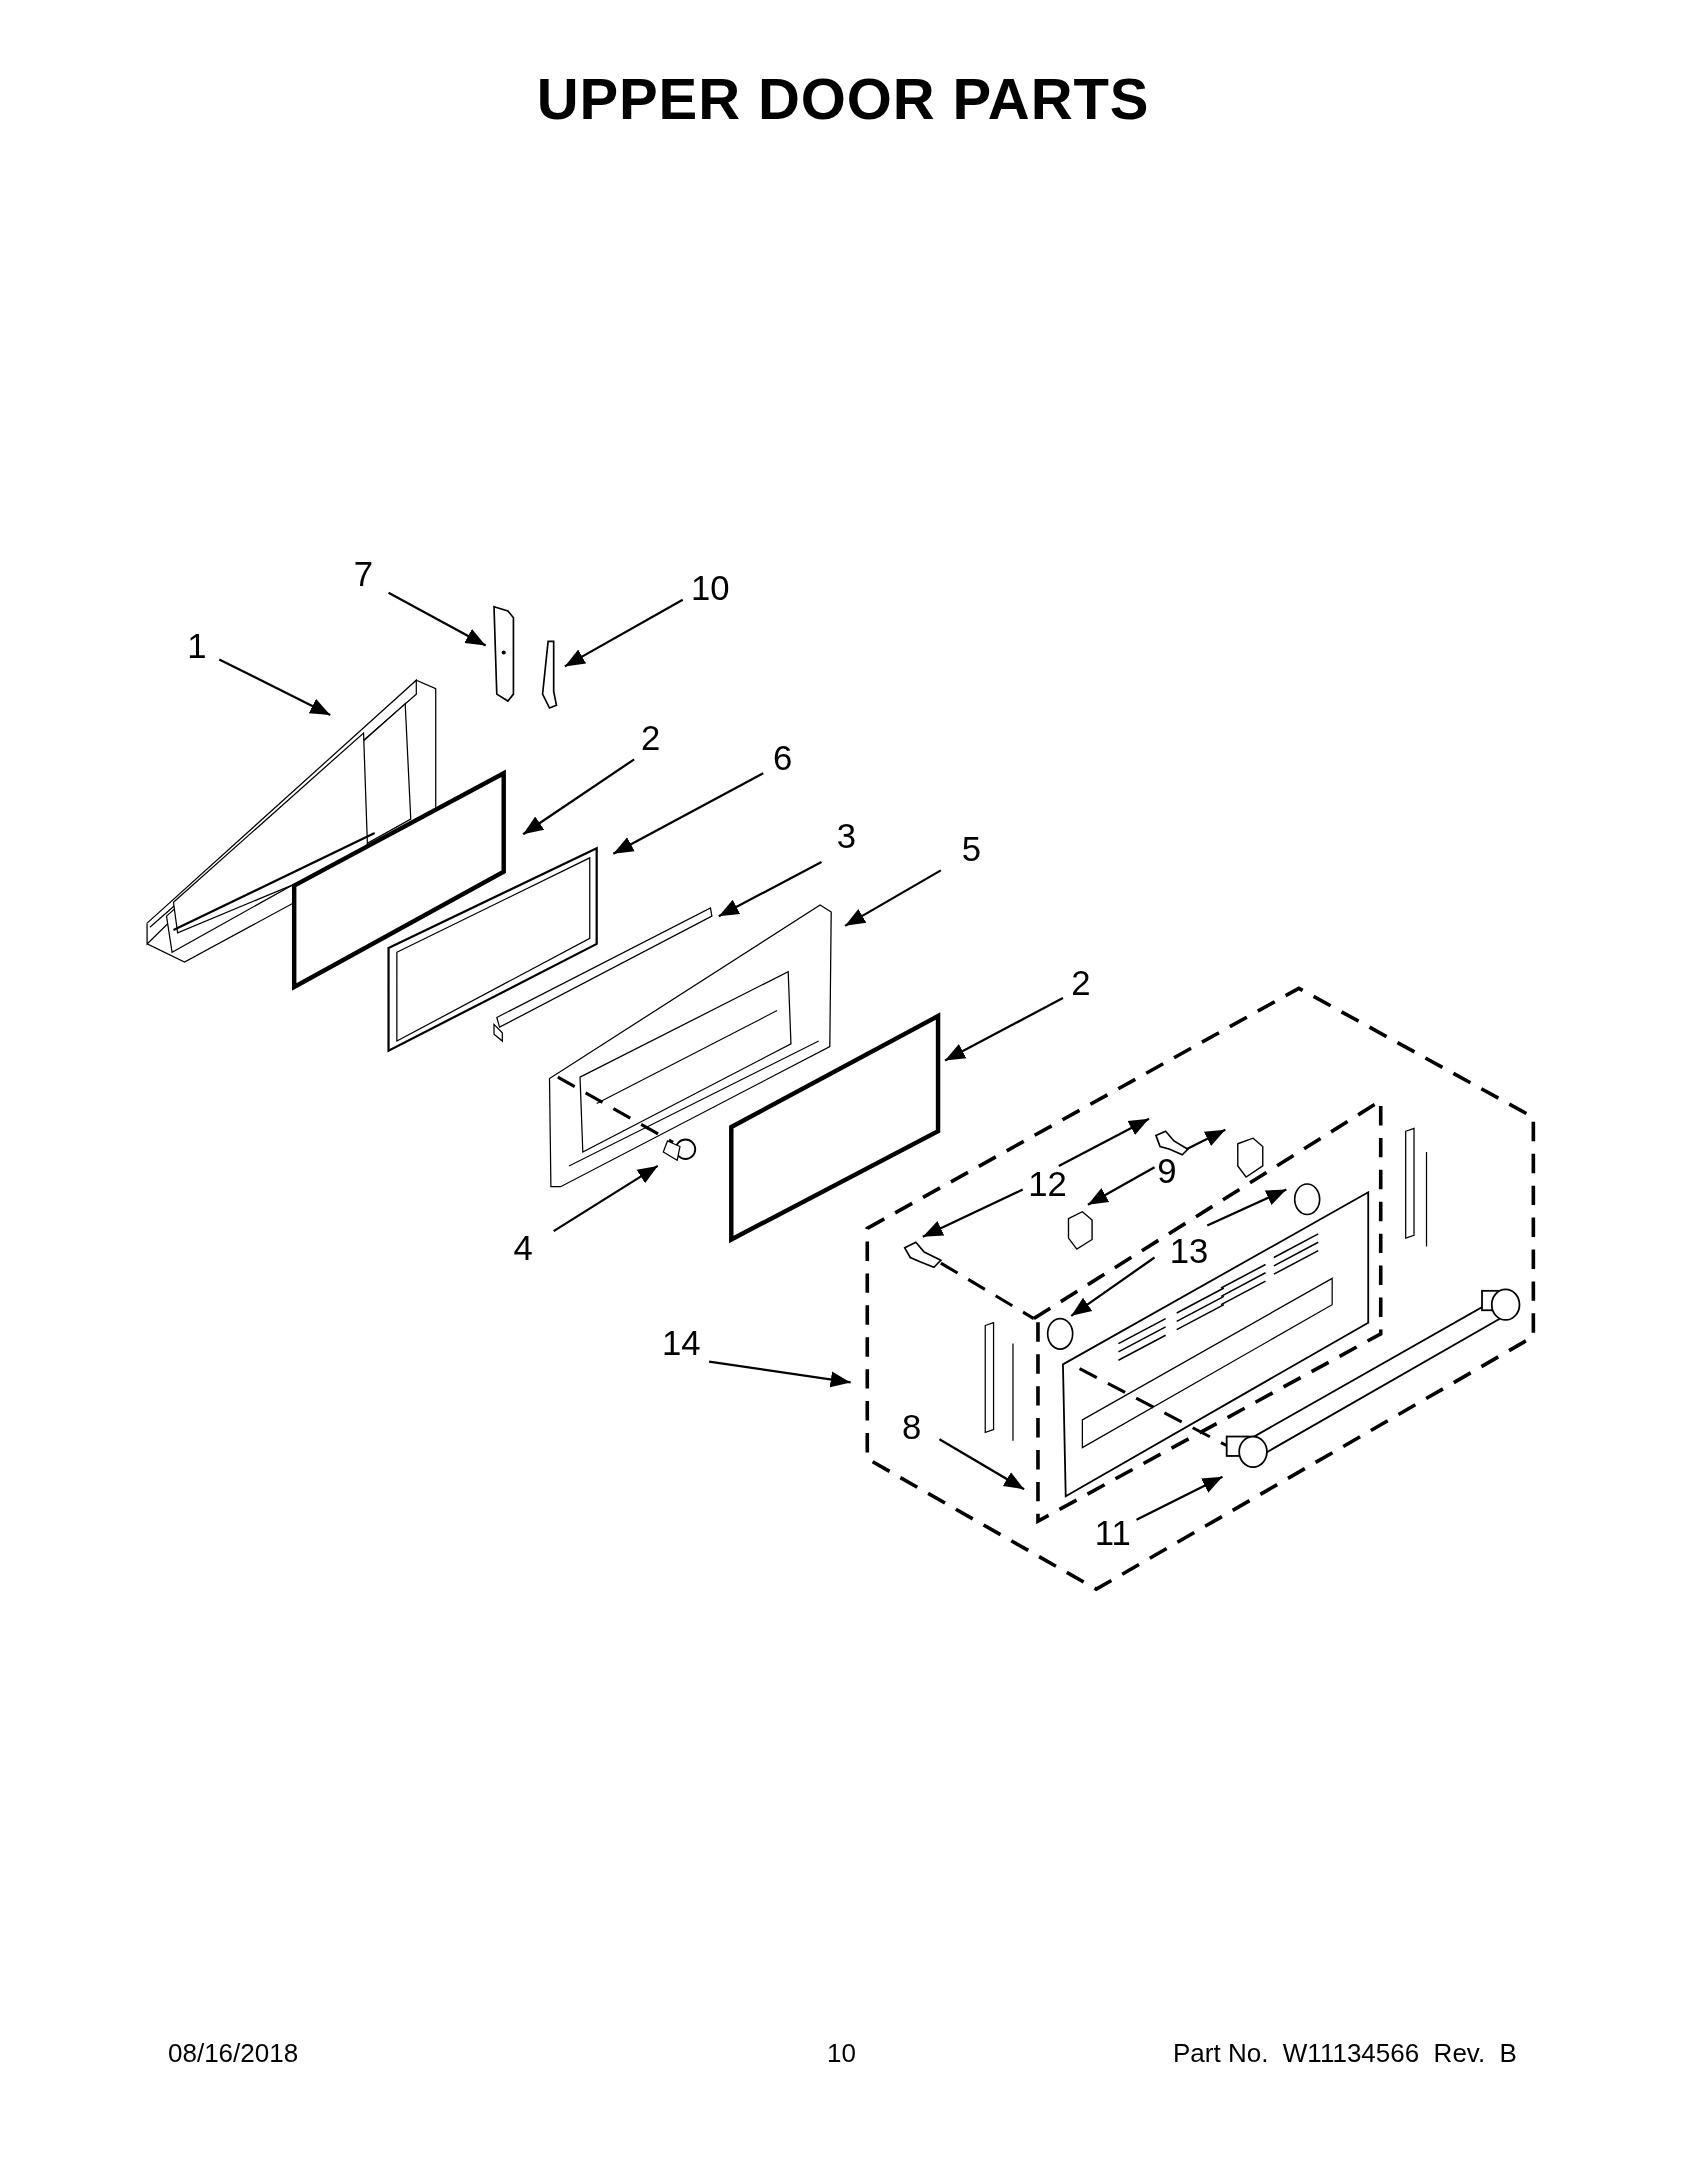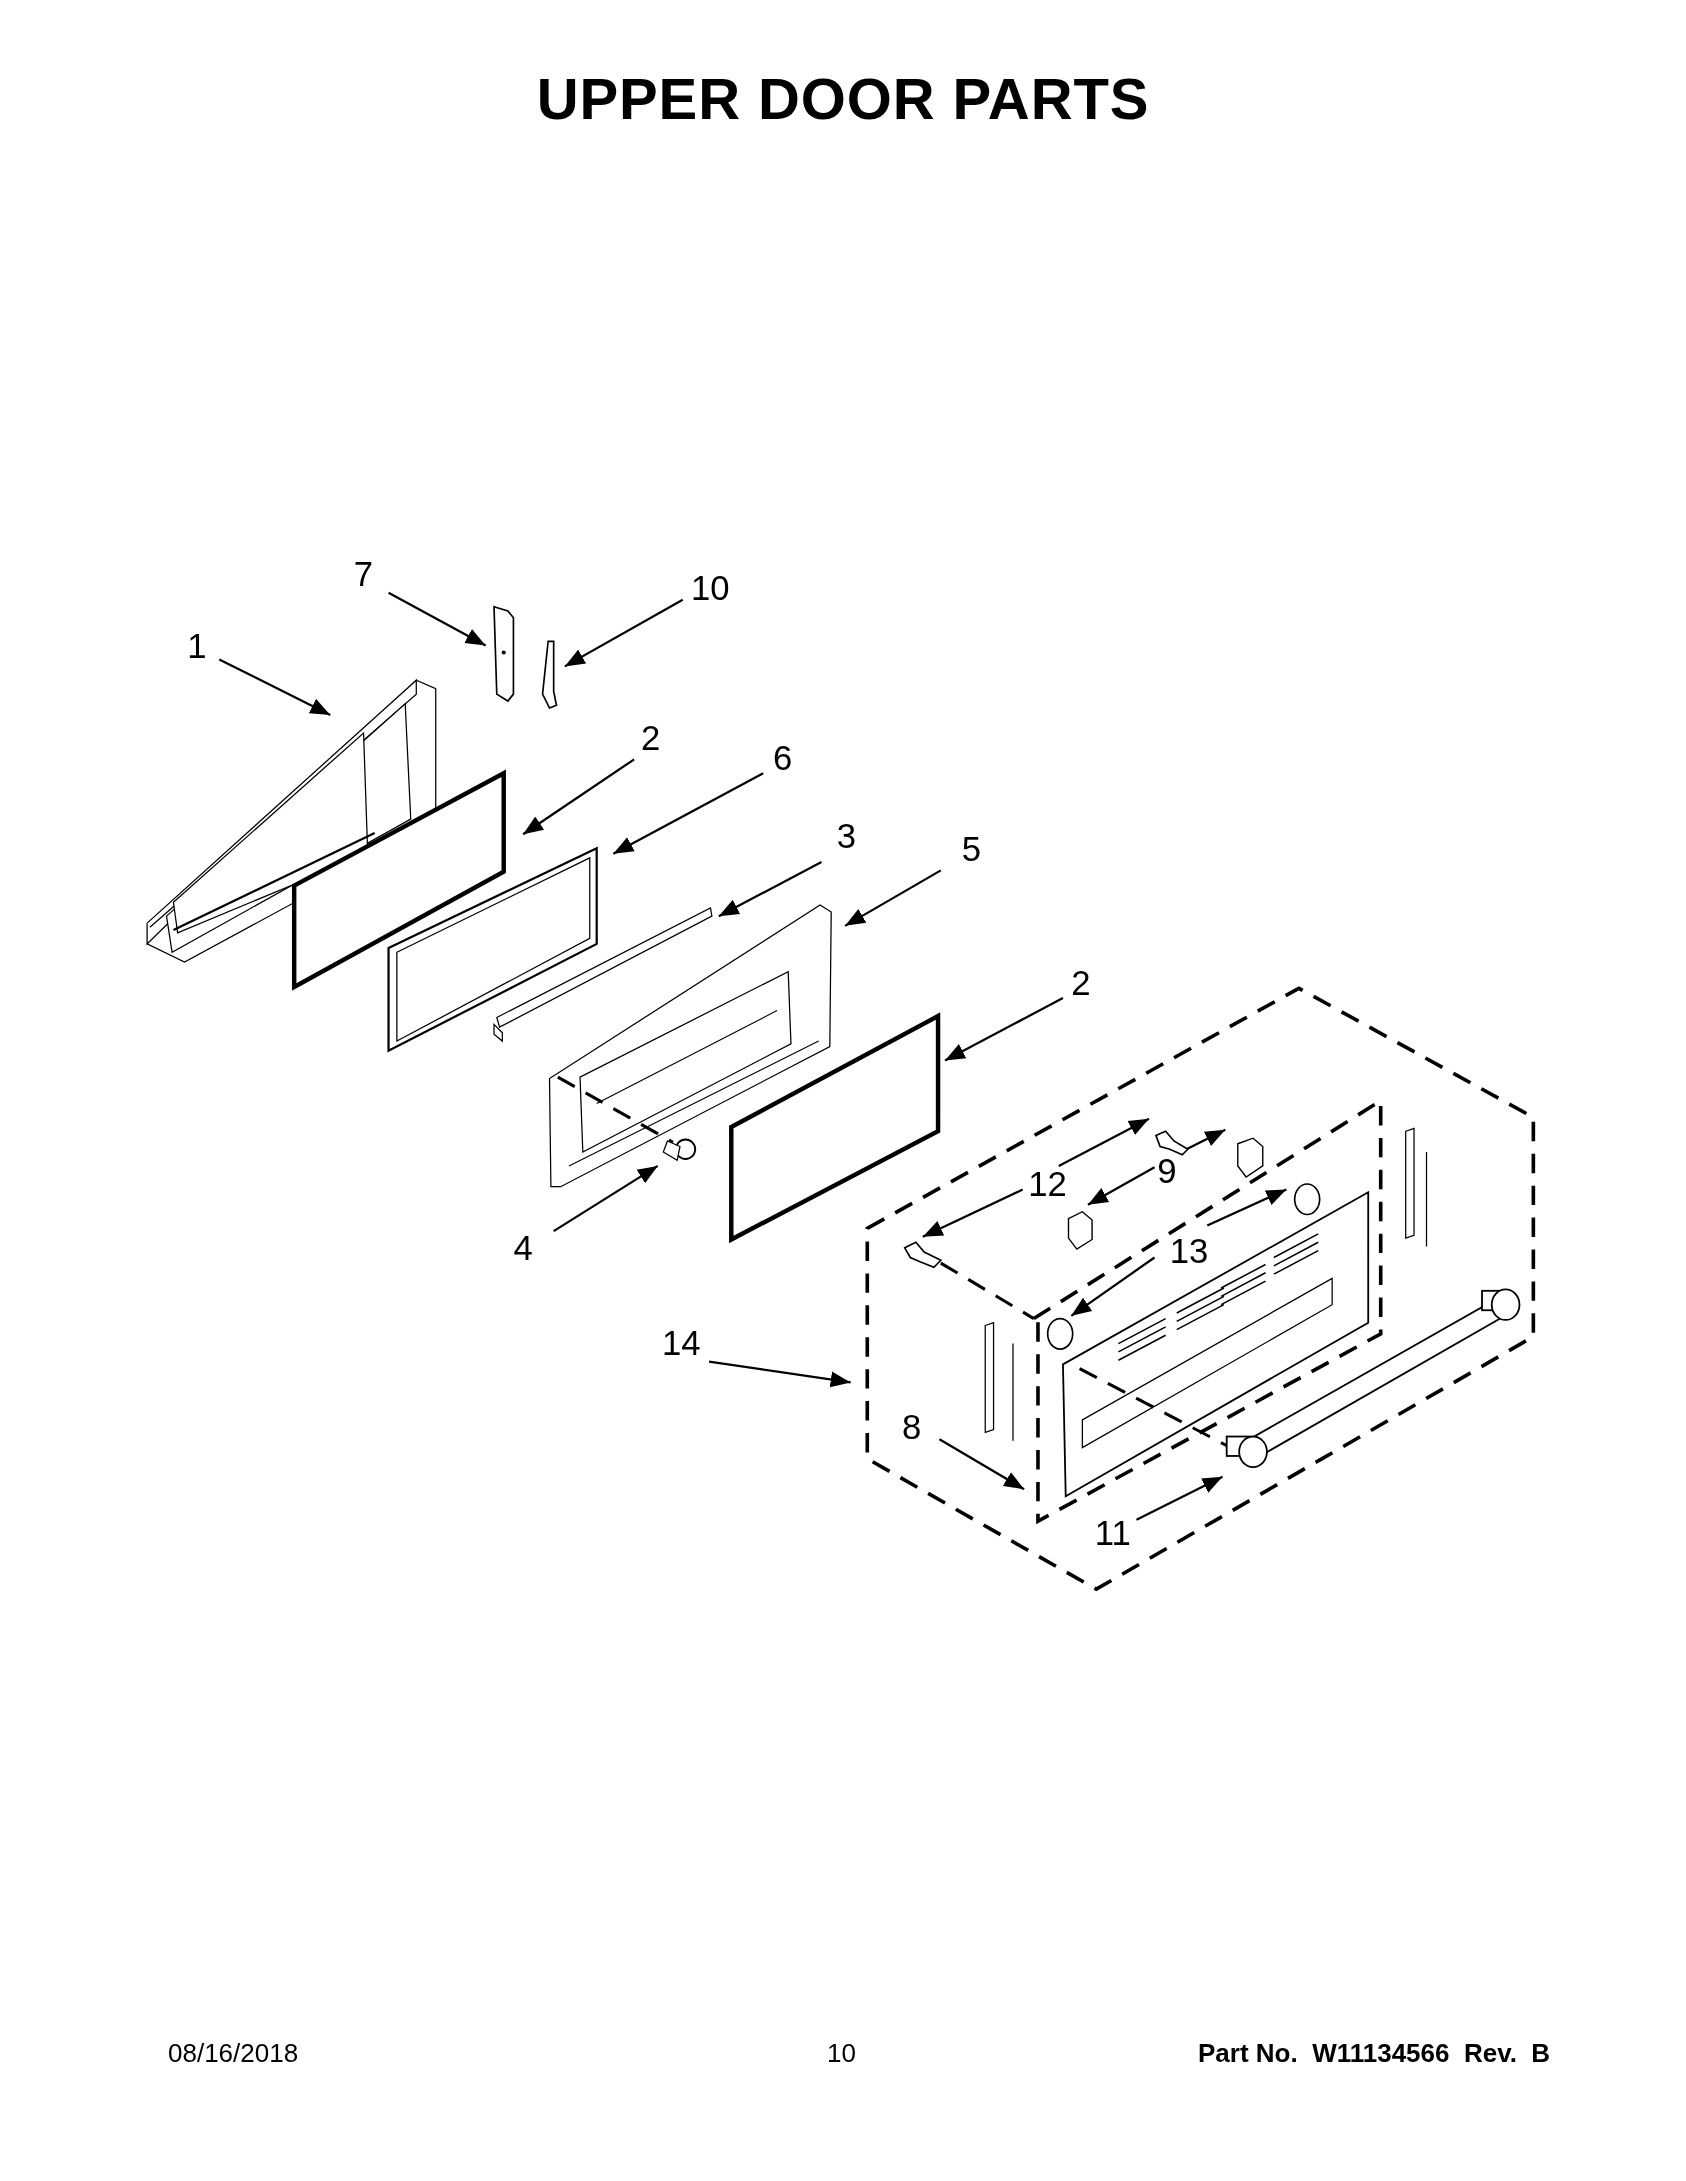--- a/index.html
+++ b/index.html
@@ -2,21 +2,21 @@
 <html style="font-size:14.5px"><head>
 <meta charset="utf-8">
 <style>
   html, body { margin:0; padding:0; background:#ffffff; }
   body { width:1686px; height:2182px; position:relative; overflow:hidden; font-family:"Liberation Sans", sans-serif; color:#000; }
   .title { position:absolute; left:0; width:1686px; top:65px; text-align:center; font-weight:bold; font-size:58px; letter-spacing:0.9px; }
   .diagram { position:absolute; left:0; top:0; width:1686px; height:2182px; }
   .footer { position:absolute; top:2038px; font-size:26px; }
   .f-date { left:148px;margin-left:20px; }
   .f-page { left:827px; }
-  .f-part { left:1198px;font-weight:bold; }
+  .f-part { left:1173px; }
   .callout { font-family:"Liberation Sans", sans-serif; font-size:25px; fill:#000; }
   .ln { stroke:#000; stroke-width:1.6; fill:none; }
   .thin { stroke:#000; stroke-width:0.9; fill:#fff; }
   .thick { stroke:#000; stroke-width:3.2; fill:#fff; }
   .dash { stroke:#000; stroke-width:2.6; fill:none; stroke-dasharray:14 9; }
 </style>
 </head>
 <body>
 
 <div class="title">UPPER DOOR PARTS</div>

